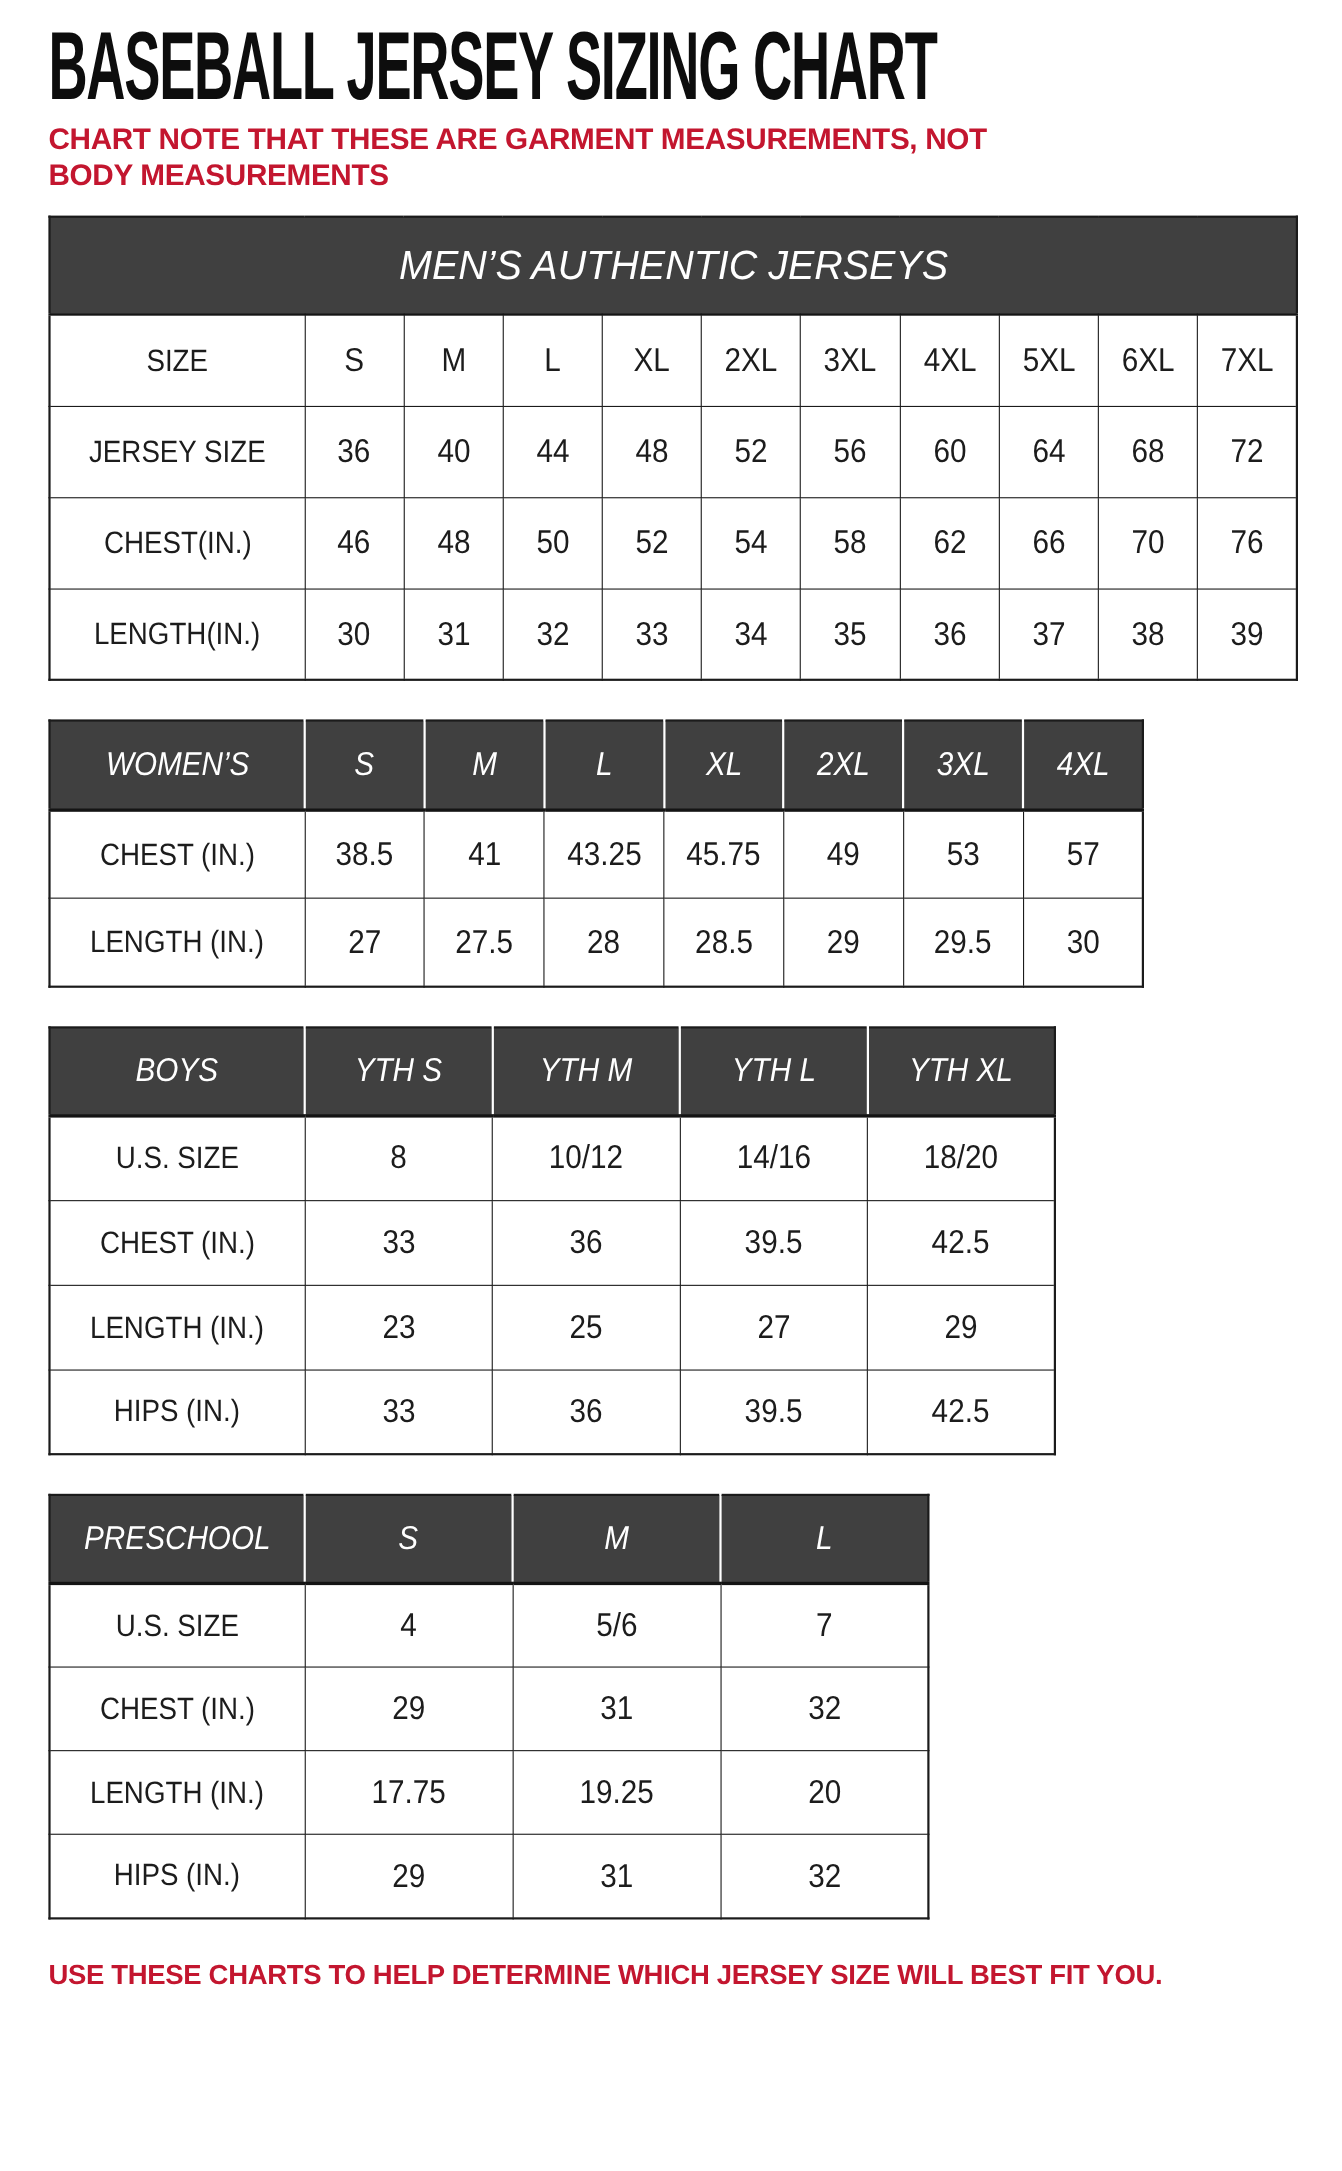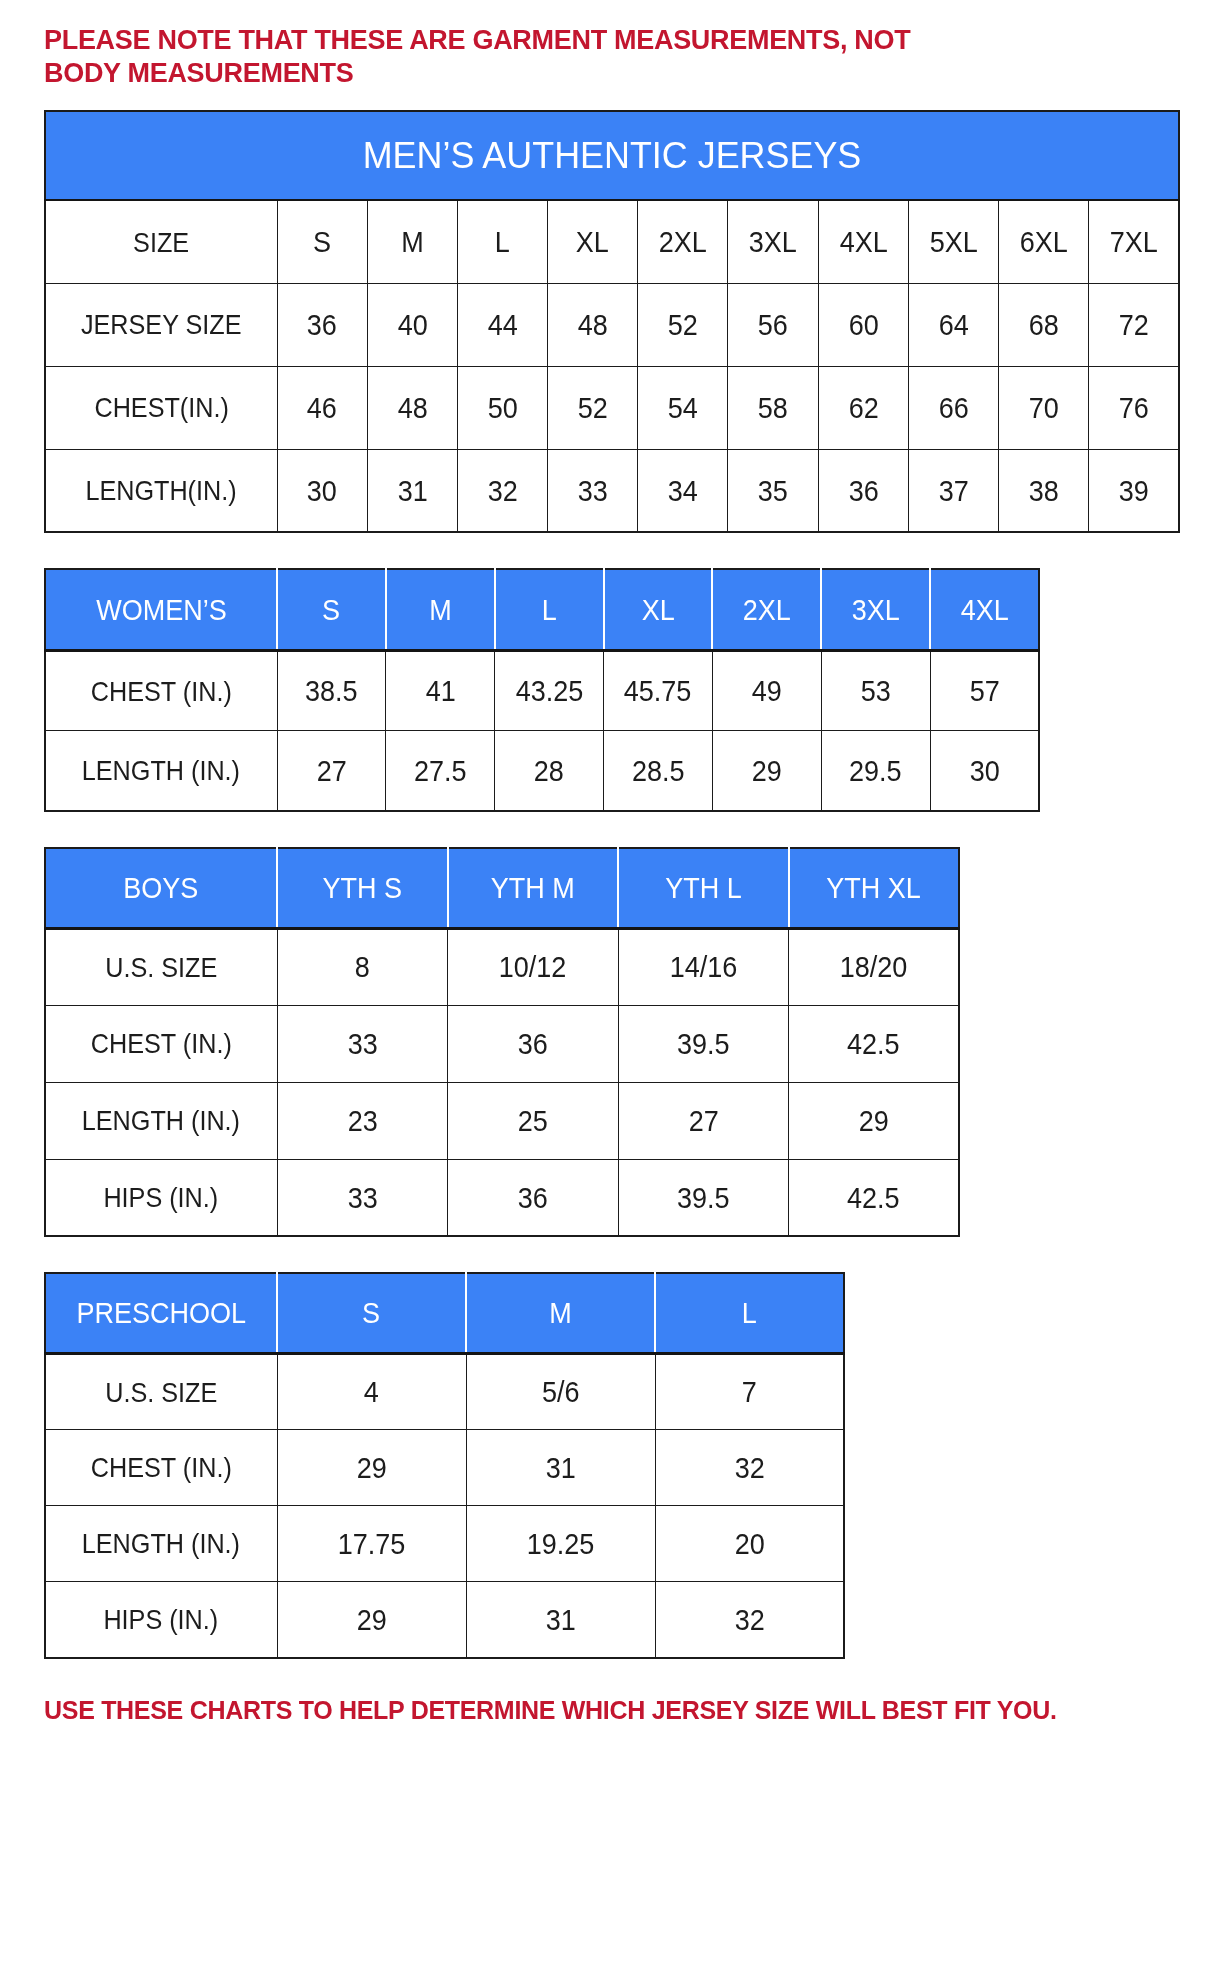--- a/index.html
+++ b/index.html
@@ -65,27 +65,28 @@
   }
   .tbl col.labelcol { width: 232px; }
   .tbl td, .tbl tbody th {
     border: 1.5px solid #1b1b1b;
     text-align: center;
     vertical-align: middle;
     font-weight: normal;
     padding: 0;
   }
   .tbl thead th {
-    background: #3b82f6;
+    background: #404040;
     color: #ffffff;
     text-align: center;
     vertical-align: middle;
     font-weight: normal;
     border-bottom: 3px solid #141414;
     padding: 0;
+    font-style: italic;
   }
   .tbl thead th + th { border-left: 2px solid #ffffff; }
   .c {
     display: inline-block;
     transform: scaleX(0.9);
     white-space: pre-line;
     line-height: 1.18;
   }
   .c.label { font-size: 28px; }
 
@@ -107,22 +108,23 @@
   .boys   thead th { height: 78px; }
   .boys   tbody tr { height: 77px; }
   .preschool thead th { height: 78px; }
   .preschool tbody tr { height: 76px; }
 </style>
 </head>
 <body>
 
 <div class="page">
 
-
-  <p class="note">PLEASE NOTE THAT THESE ARE GARMENT MEASUREMENTS, NOT BODY MEASUREMENTS</p>
+  <h1 class="title"><span class="squeeze">BASEBALL JERSEY SIZING CHART</span></h1>
+
+  <p class="note">CHART NOTE THAT THESE ARE GARMENT MEASUREMENTS, NOT BODY MEASUREMENTS</p>
 
   <table class="tbl mens">
     <colgroup>
         <col class="labelcol">
         <col span="10">
       </colgroup>
     <thead>
       <tr>
         <th class="merged" colspan="11"><span class="c">MEN’S AUTHENTIC JERSEYS</span></th>
       </tr>

